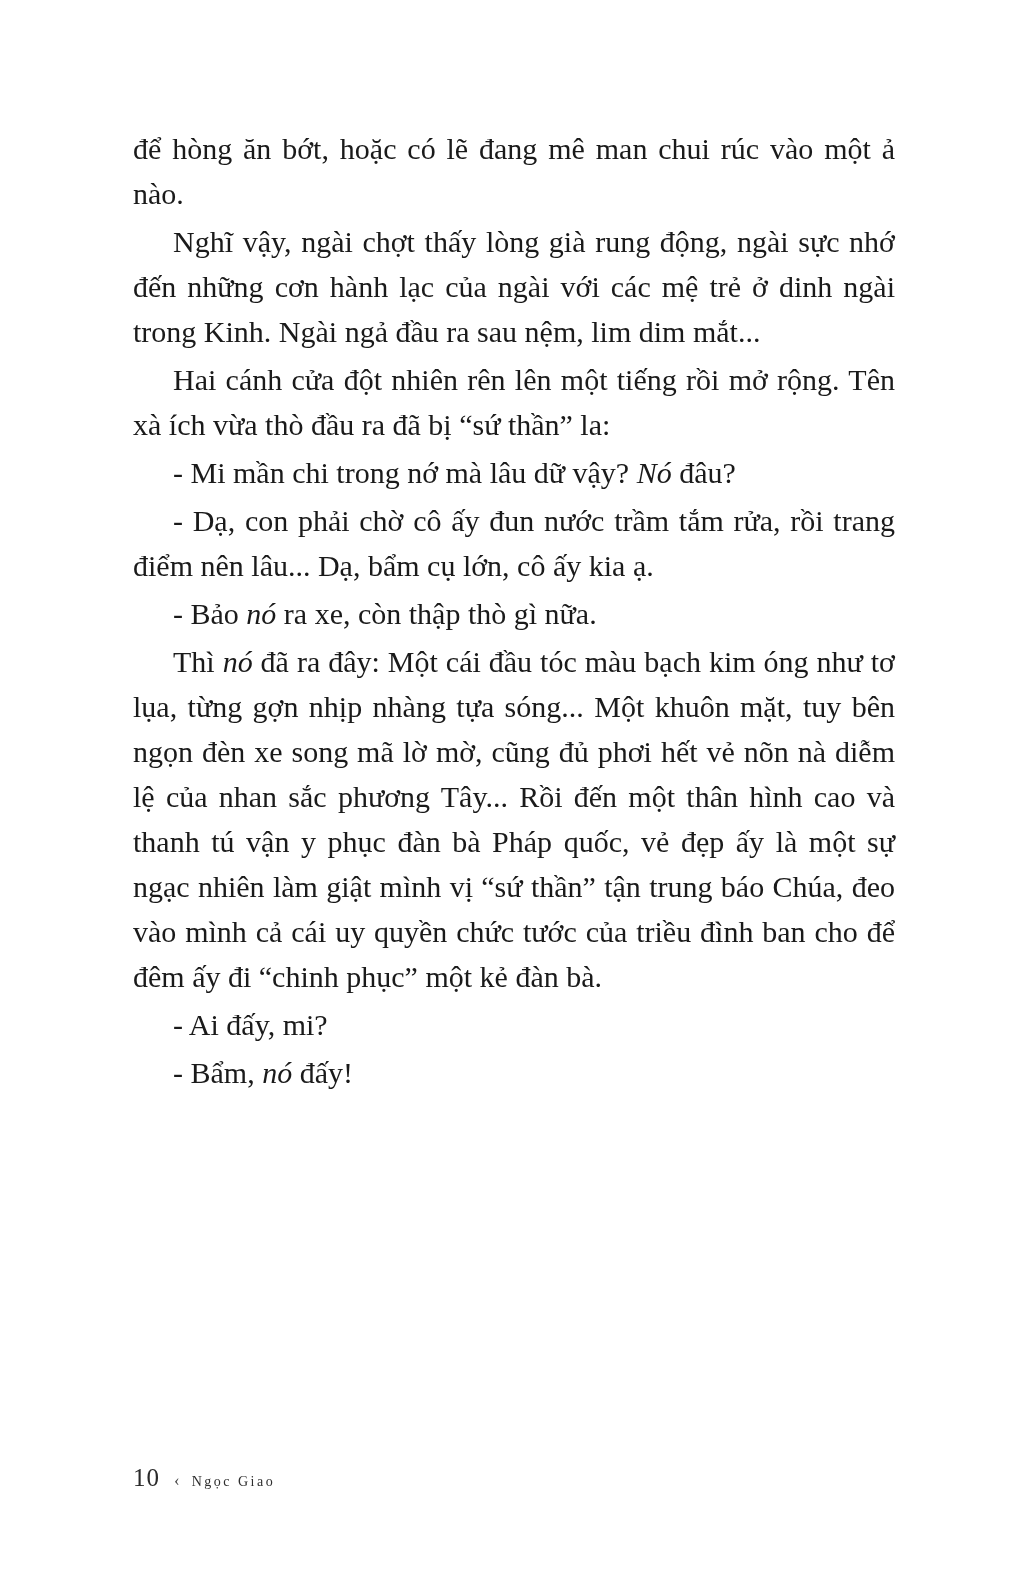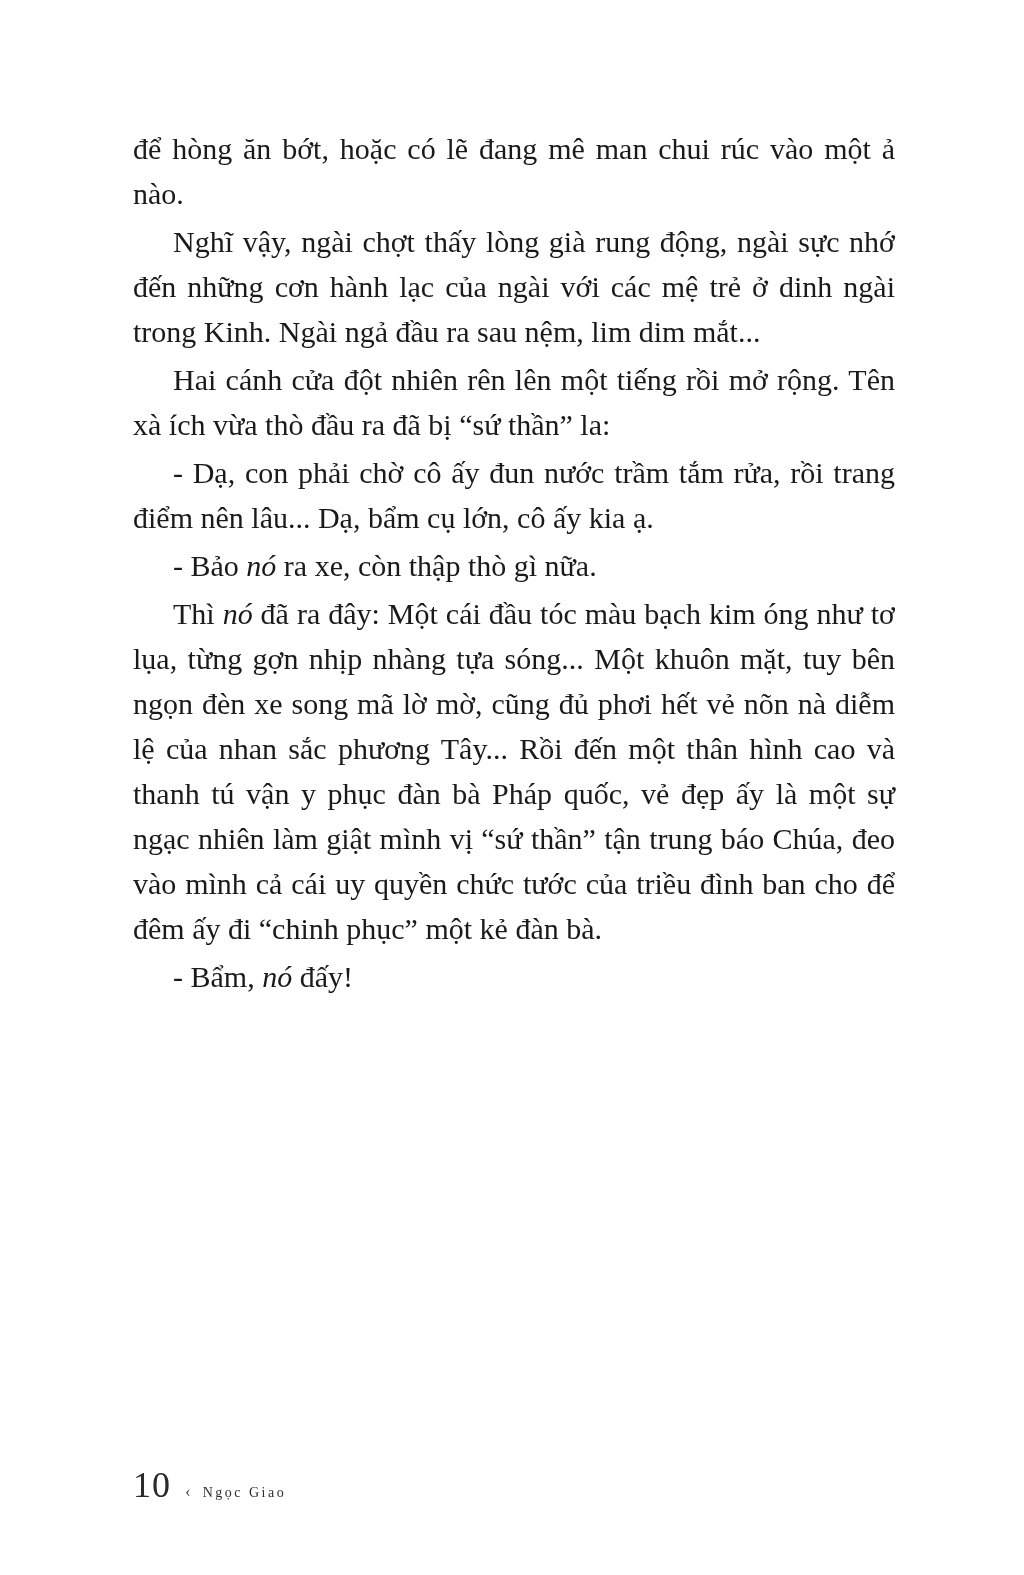--- a/index.html
+++ b/index.html
@@ -41,21 +41,21 @@
   }
   .footer {
     position: absolute;
     left: 133px;
     top: 1464px;
     display: flex;
     align-items: baseline;
     color: #2a2a2a;
   }
   .footer .page-number {
-    font-size: 36px;
+    font-size: 25px;
     letter-spacing: 1px;
   }
   .footer .sep {
     font-size: 17px;
     color: #4a4a4a;
     margin: 0 12px 0 14px;
   }
   .footer .author {
     font-size: 14px;
     letter-spacing: 2.5px;
@@ -64,23 +64,25 @@
 </style>
 </head>
 <body>
 
 <div class="page" style="background: rgb(255, 255, 255); color: rgb(26, 26, 26);">
 
   <div class="text-block">
       <p class="para">để hòng ăn bớt, hoặc có lẽ đang mê man chui rúc vào một ả nào.</p>
       <p class="para indent">Nghĩ vậy, ngài chợt thấy lòng già rung động, ngài sực nhớ đến những cơn hành lạc của ngài với các mệ trẻ ở dinh ngài trong Kinh. Ngài ngả đầu ra sau nệm, lim dim mắt...</p>
       <p class="para indent">Hai cánh cửa đột nhiên rên lên một tiếng rồi mở rộng. Tên xà ích vừa thò đầu ra đã bị “sứ thần” la:</p>
+      <p class="para indent">- Mi mần chi trong nớ mà lâu dữ vậy? <em>Nó</em> đâu?</p>
       <p class="para indent">- Dạ, con phải chờ cô ấy đun nước trầm tắm rửa, rồi trang điểm nên lâu... Dạ, bẩm cụ lớn, cô ấy kia ạ.</p>
       <p class="para indent">- Bảo <em>nó</em> ra xe, còn thập thò gì nữa.</p>
       <p class="para indent">Thì <em>nó</em> đã ra đây: Một cái đầu tóc màu bạch kim óng như tơ lụa, từng gợn nhịp nhàng tựa sóng... Một khuôn mặt, tuy bên ngọn đèn xe song mã lờ mờ, cũng đủ phơi hết vẻ nõn nà diễm lệ của nhan sắc phương Tây... Rồi đến một thân hình cao và thanh tú vận y phục đàn bà Pháp quốc, vẻ đẹp ấy là một sự ngạc nhiên làm giật mình vị “sứ thần” tận trung báo Chúa, đeo vào mình cả cái uy quyền chức tước của triều đình ban cho để đêm ấy đi “chinh phục” một kẻ đàn bà.</p>
+      <p class="para indent">- Ai đấy, mi?</p>
       <p class="para indent">- Bẩm, <em>nó</em> đấy!</p>
     </div>
 
   <div class="footer">
     <span class="page-number">10</span>
     <span class="sep">‹</span>
     <span class="author">Ngọc Giao</span>
   </div>
 
 </div>

